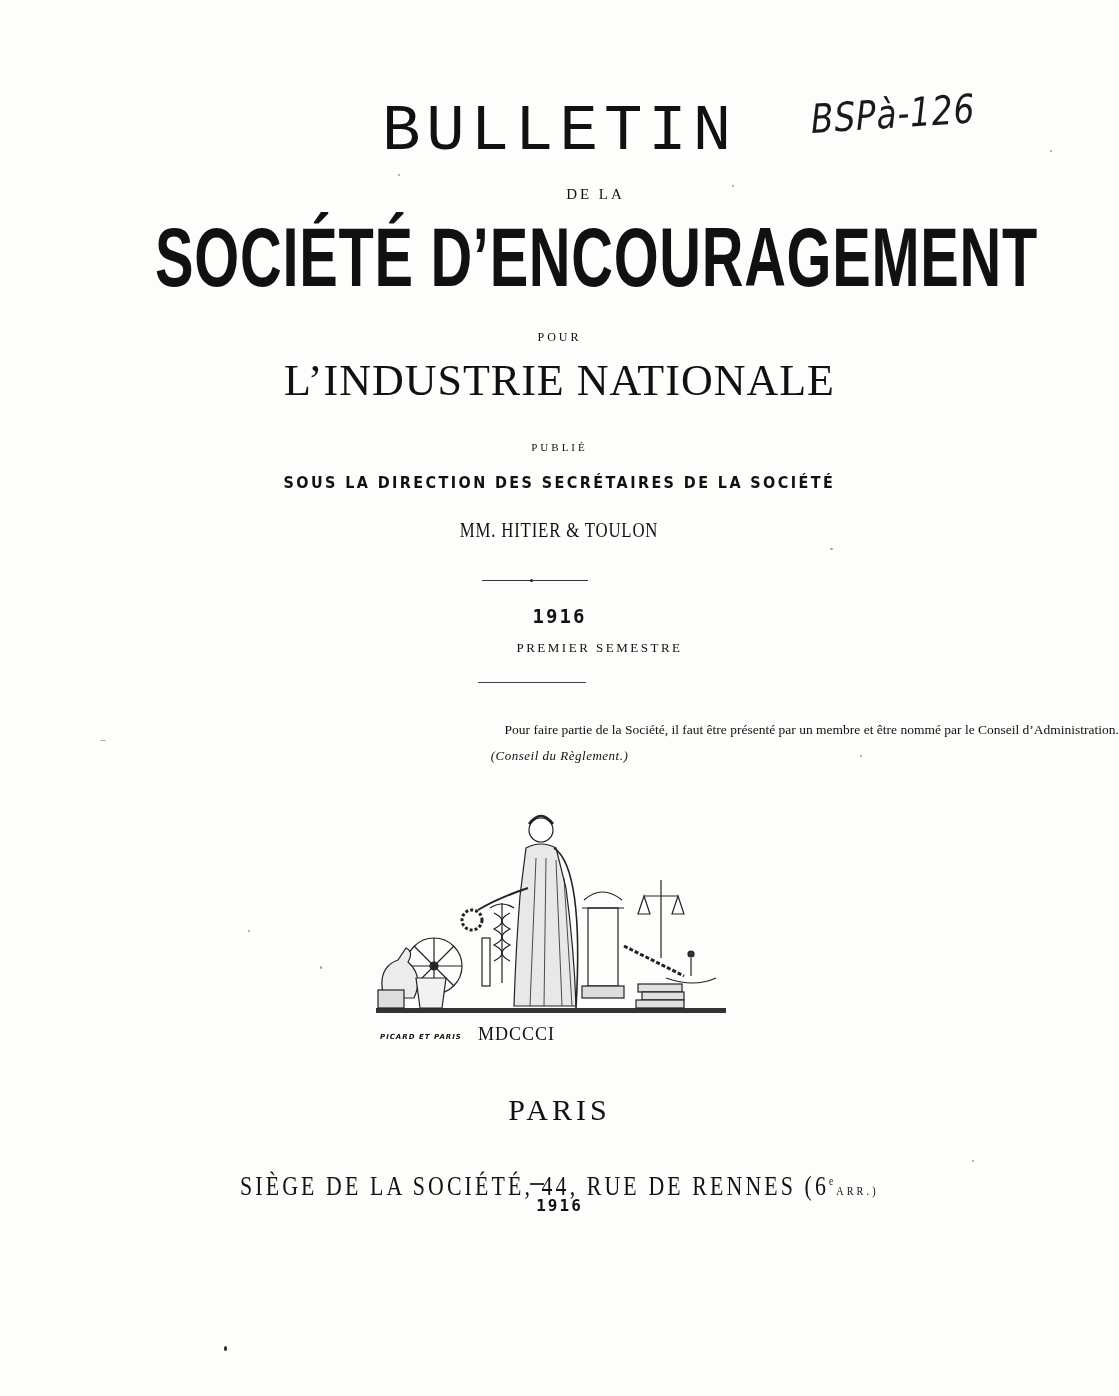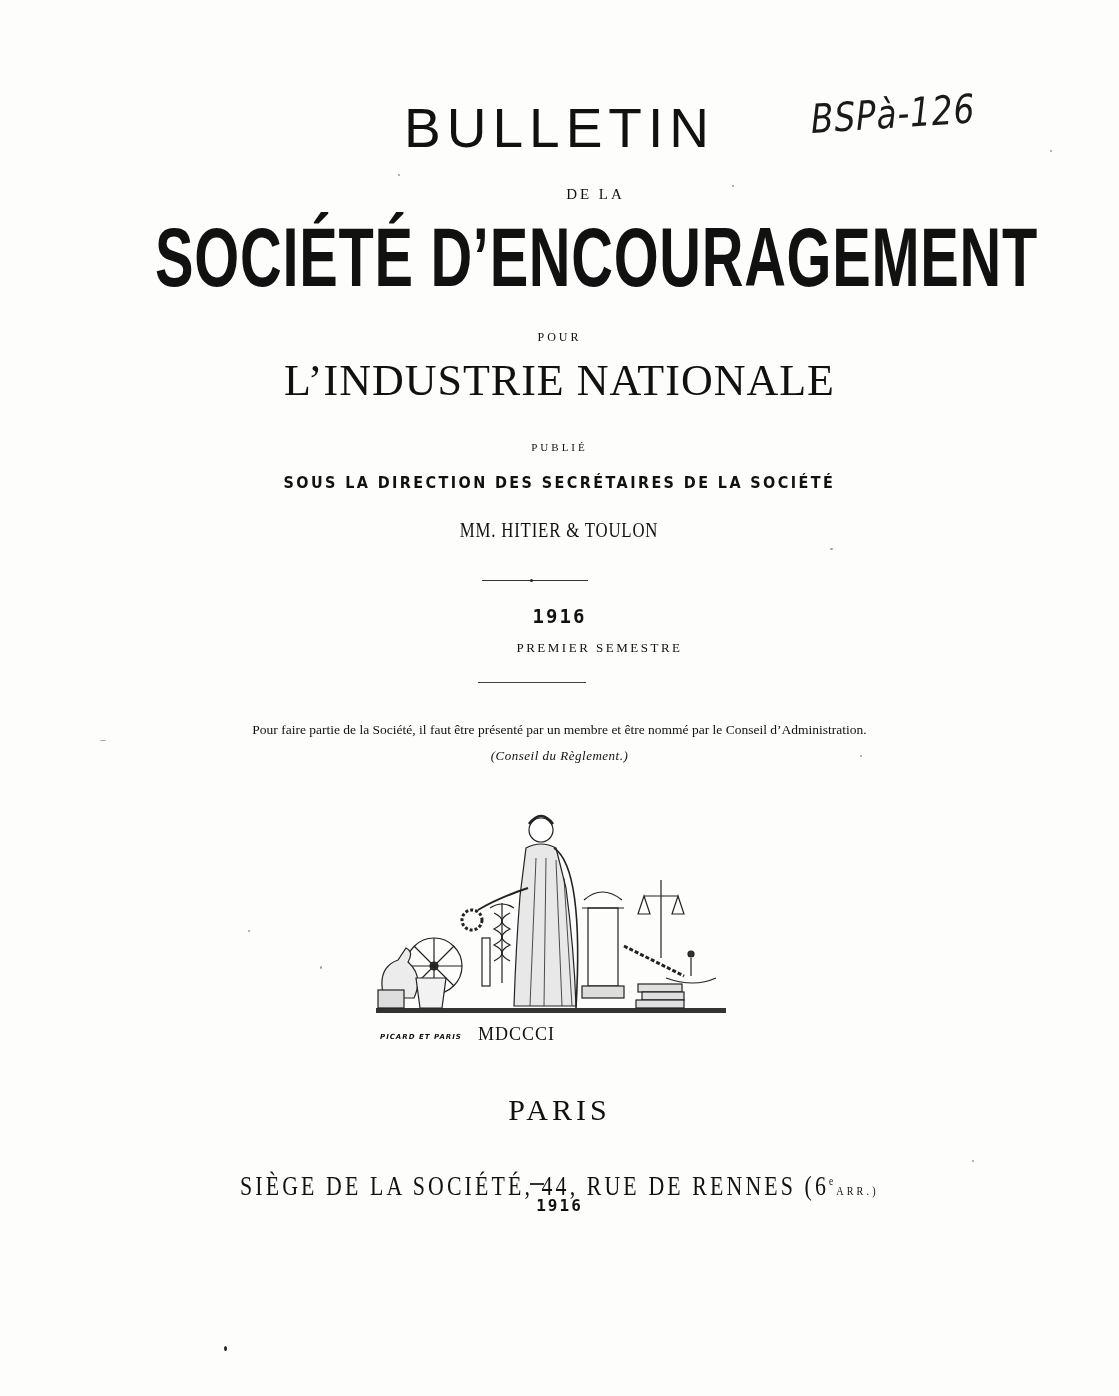--- a/index.html
+++ b/index.html
@@ -5,37 +5,37 @@
   html, body { margin: 0; padding: 0; }
   body {
     width: 1119px; height: 1396px; position: relative; overflow: hidden;
     background: #fdfdfb;
     font-family: "DejaVu Serif", "Liberation Serif", serif;
     color: #111;
   }
   .speck { position: absolute; background: #9a9a9a; border-radius: 50%; }
   .line { position: absolute; left: 0; width: 1119px; text-align: center; white-space: nowrap; }
   .condensed { display: inline-block; transform-origin: center; }
-  #title { top: 96px; font-family: Liberation Sans, sans-serif; font-size: 55px; letter-spacing: 6px; font-weight: normal; }
+  #title { top: 96px; font-family: Liberation Mono, monospace; font-size: 64px; letter-spacing: 6px; font-weight: normal; }
   #dela { top: 186px; font-family: "Liberation Serif", serif; font-size: 15px; letter-spacing: 3px; padding-left: 36px; }
   #societe { top: 212px; font-family: "Liberation Sans", sans-serif; font-size: 78px; font-weight: bold; }
   #societe .condensed { transform: scaleX(0.74) scaleY(1.07); letter-spacing: 1px; }
   #pour { top: 330px; font-family: "Liberation Serif", serif; font-size: 12px; letter-spacing: 3px; }
   #industrie { top: 355px; font-family: "Liberation Serif", serif; font-size: 44px; letter-spacing: 1px; }
   #publie { top: 441px; font-family: "Liberation Serif", serif; font-size: 11px; letter-spacing: 3px; }
   #direction { top: 474px; font-family: "DejaVu Sans", sans-serif; font-size: 15px; font-weight: bold; letter-spacing: 2.5px; }
   #direction .condensed { transform: scaleX(0.96); }
   #editors { top: 518px; font-family: "Liberation Serif", serif; font-size: 21px; letter-spacing: 1px; }
   #editors .condensed { transform: scaleX(0.8); }
   #year1 { top: 605px; font-family: "DejaVu Sans Mono", monospace; font-size: 19px; font-weight: bold; letter-spacing: 2px; }
   #semestre { top: 640px; font-family: "Liberation Serif", serif; font-size: 13px; letter-spacing: 2.5px; margin-left: 40px; }
   #rule1 { position: absolute; left: 482px; top: 580px; width: 106px; height: 1px; background: #333; }
   #rule1 .dot { position: absolute; left: 48px; top: -1px; width: 3px; height: 3px; background: #222; border-radius: 50%; }
   #rule2 { position: absolute; left: 478px; top: 682px; width: 108px; height: 1px; background: #444; }
-  #notice { top: 722px; font-family: "Liberation Serif", serif; font-size: 13.5px; }
+  #notice { top: 722px; font-family: "Liberation Serif", serif; font-size: 13.5px; text-align: right; }
   #extrait { top: 748px; font-family: "Liberation Serif", serif; font-size: 13px; font-style: italic; letter-spacing: 0.5px; }
   #engraving { position: absolute; left: 376px; top: 808px; width: 350px; height: 212px; }
   #engraver { position: absolute; left: 380px; top: 1033px; font-family: "DejaVu Sans", sans-serif; font-size: 7px; font-style: italic; font-weight: bold; letter-spacing: 1px; }
   #engraving-date { position: absolute; left: 478px; top: 1024px; font-family: "Liberation Serif", serif; font-size: 18px; letter-spacing: 1px; }
   #paris { top: 1093px; font-family: "Liberation Serif", serif; font-size: 30px; letter-spacing: 4px; }
   #address { top: 1138px; font-family: "Liberation Serif", serif; font-size: 28px; letter-spacing: 4px; margin-top: 32px; }
   #address .condensed { transform: scaleX(0.78); }
   #address .sup { font-size: 12px; vertical-align: super; }
   #address .small { font-size: 13px; }
   #rule3 { position: absolute; left: 530px; top: 1183px; width: 14px; height: 2px; background: #333; }

